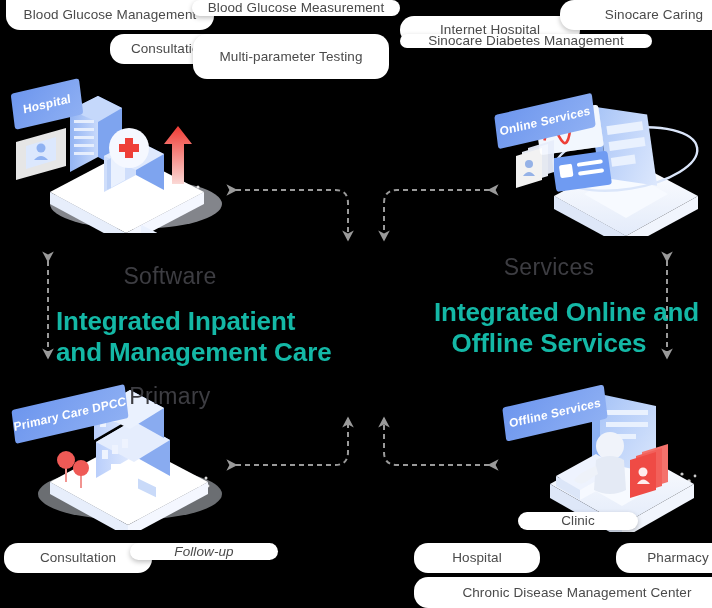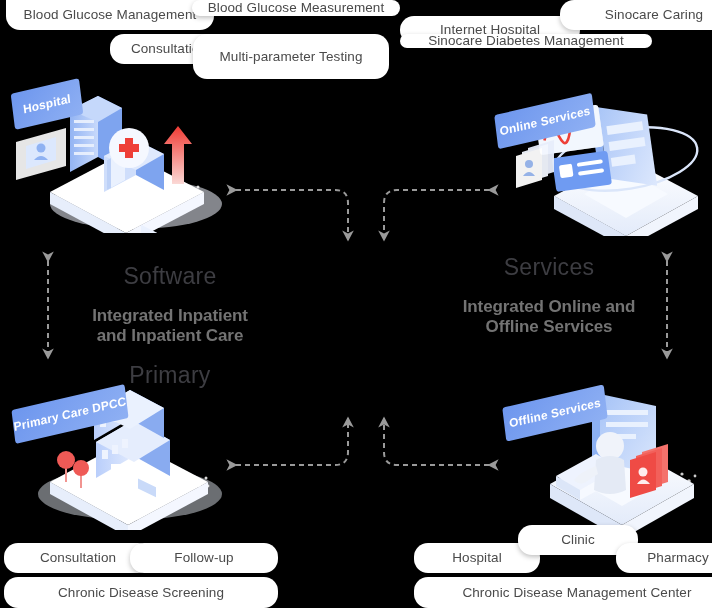--- a/index.html
+++ b/index.html
@@ -42,22 +42,22 @@
     white-space: nowrap;
   }
   .sect .muted {
     color: #3d3d42;
     font-size: 23px;
     font-weight: 400;
     letter-spacing: .3px;
     line-height: 1;
   }
   .sect .strong {
-    color: #737373;
-    font-size: 17px;
+    color: #14b8a6;
+    font-size: 26px;
     font-weight: bold;
     line-height: 1.18;
     letter-spacing: -.1px;
   }
   .sect .gap-a { height: 18px; }
   .sect .gap-b { height: 18px; }
 
   
   #center-wrap {
     position: absolute;
@@ -388,21 +388,21 @@
               transform:rotate(-13deg) skewX(-6deg);">
     <span>Offline Services</span>
   </div>
 
 
   <div class="sect" style="left:56px;top:265px;width:228px;text-align:center;">
     <div class="muted">Software</div>
     <div class="gap-a"></div>
     <div class="strong">
       <div>Integrated Inpatient</div>
-      <div>and Inpatient Care</div>
+      <div>and Management Care</div>
     </div>
     <div class="gap-b"></div>
     <div class="muted">Primary</div>
   </div>
 
   <div class="sect" style="left:434px;top:256px;width:230px;">
     <div class="muted">Services</div>
     <div class="gap-a"></div>
     <div class="strong">
       <div>Integrated Online and</div>
@@ -414,21 +414,20 @@
   <div class="pill" style="left:6px;top:0px;width:180px;height:30px;border-top-left-radius:0;">Blood Glucose Management</div>
   <div class="pill" style="left:192px;top:0px;width:180px;height:16px;">Blood Glucose Measurement</div>
   <div class="pill" style="left:110px;top:34px;width:90px;height:30px;">Consultation</div>
   <div class="pill" style="left:193px;top:34px;width:168px;height:45px;">Multi-parameter Testing</div>
 
   <div class="pill" style="left:400px;top:16px;width:152px;height:28px;">Internet Hospital</div>
   <div class="pill" style="left:560px;top:0px;width:160px;height:30px;">Sinocare Caring</div>
   <div class="pill" style="left:400px;top:34px;width:224px;height:14px;">Sinocare Diabetes Management</div>
 
   <div class="pill" style="left:4px;top:543px;width:120px;height:30px;">Consultation</div>
-  <div class="pill" style="left:130px;top:543px;width:120px;height:30px;">Follow-up</div>
-  <div class="pill" style="left:4px;top:577px;width:246px;height:31px;">Chronic Disease Screening</div>
+  <div class="pill" style="left:130px;top:543px;width:120px;height:17px;font-style:italic;">Follow-up</div>
 
   <div class="pill" style="left:414px;top:543px;width:98px;height:30px;">Hospital</div>
-  <div class="pill" style="left:518px;top:525px;width:92px;height:30px;">Clinic</div>
+  <div class="pill" style="left:518px;top:512px;width:92px;height:18px;">Clinic</div>
   <div class="pill" style="left:616px;top:543px;width:96px;height:30px;">Pharmacy</div>
   <div class="pill" style="left:414px;top:577px;width:298px;height:31px;">Chronic Disease Management Center</div>
 
 </div>
 
 </body></html>

